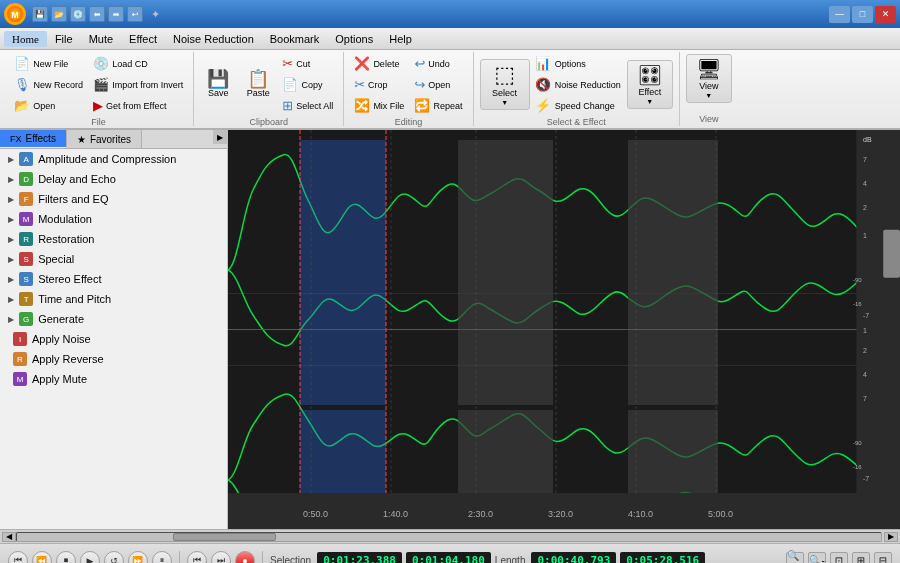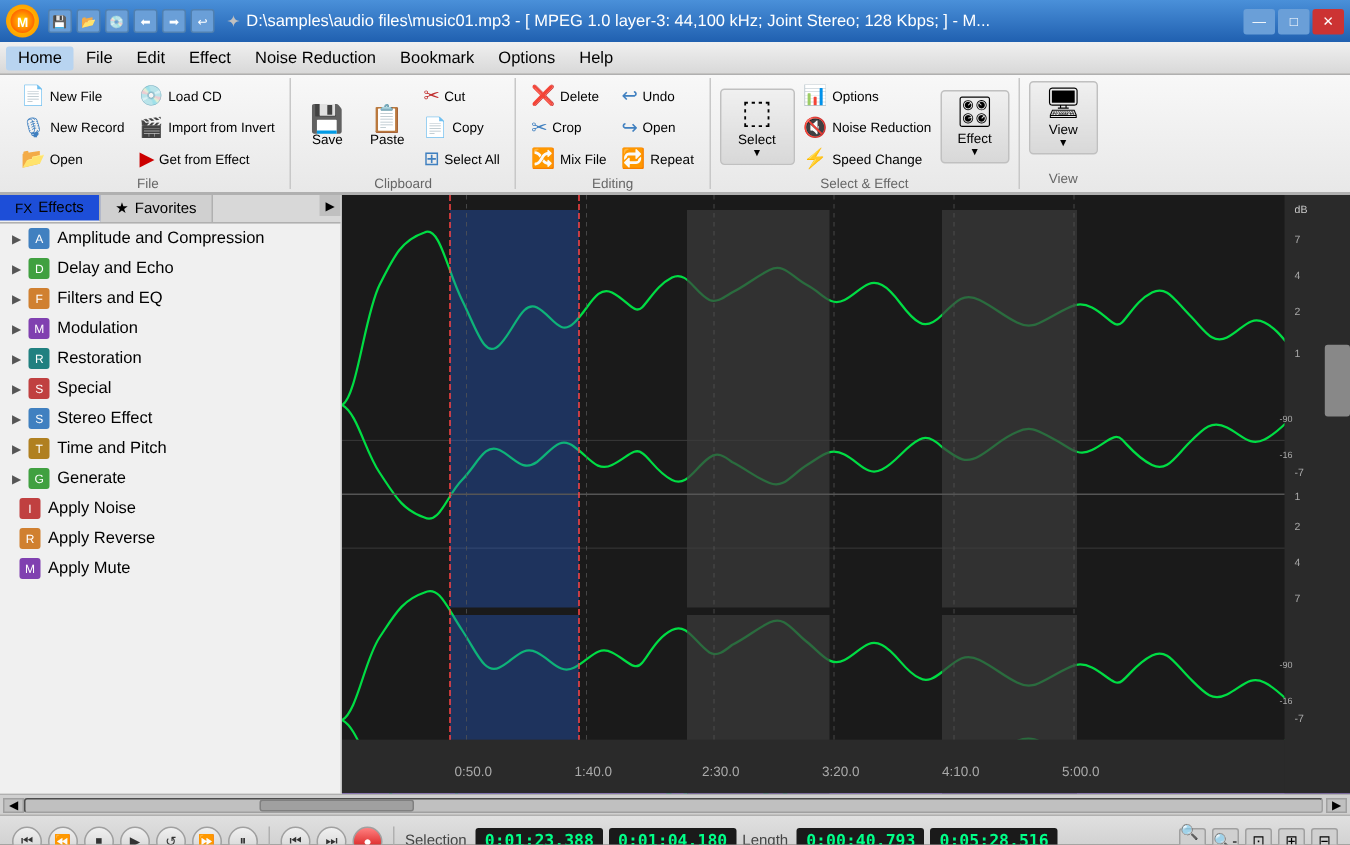--- a/index.html
+++ b/index.html
@@ -65,21 +65,21 @@
       padding: 0 4px;
       border-bottom: 1px solid #b0b0b0;
     }
     .menu-item {
       padding: 2px 8px;
       cursor: pointer;
       border-radius: 2px;
       font-size: 11px;
       color: #000;
     }
-    .menu-item.active { background: #b8d4f0; }
+    .menu-item.active { background: #b8d4f0; font-family: Liberation Serif, serif; }
 
     
     .ribbon {
       background: linear-gradient(to bottom, #f8f8f8, #e8e8e8);
       border-bottom: 2px solid #b0b0b0;
       display: flex;
       padding: 2px 4px;
       gap: 0;
     }
     .ribbon-group {
@@ -152,21 +152,21 @@
     }
     .sidebar-tab {
       padding: 3px 10px;
       font-size: 10px;
       cursor: pointer;
       border-right: 1px solid #b0b0b0;
       background: #d0d0d0;
       display: flex; align-items: center; gap: 4px;
     }
     .sidebar-tab.active {
-      background: #1d4ed8;
+      background: #3b82f6;
       border-bottom: 1px solid #f0f0f0;
     }
     .sidebar-arrow {
       width: 14px; height: 14px;
       background: #c0c0c0;
       display: flex; align-items: center; justify-content: center;
       font-size: 8px;
       cursor: pointer;
       margin-left: auto;
     }
@@ -175,21 +175,21 @@
       align-items: center;
       gap: 5px;
       padding: 3px 6px 3px 16px;
       cursor: pointer;
       font-size: 11px;
     }
 
     
     .waveform-container {
       flex: 1;
-      background: #8b5cf6;
+      background: #fdba74;
       position: relative;
       overflow: hidden;
     }
 
     
     .transport-bar {
       height: 34px;
       background: linear-gradient(to bottom, #e0e0e0, #c8c8c8);
       border-top: 1px solid #b0b0b0;
       display: flex;
@@ -296,32 +296,31 @@
   </div>
   <div class="title-bar-icons">
     <div class="title-bar-icon">💾</div>
     <div class="title-bar-icon">📂</div>
     <div class="title-bar-icon">💿</div>
     <div class="title-bar-icon">⬅</div>
     <div class="title-bar-icon">➡</div>
     <div class="title-bar-icon">↩</div>
   </div>
   <span style="color:#c0c0c0; margin-right:4px;">✦</span>
-  <span class="title-text">D:\samples\audio files\music01.mp3 - [ MPEG 1.0 layer-3: 44,100 kHz; Joint Stereo; 128 Kbps; ] - M...</span>
   <div class="title-buttons">
     <button class="title-btn title-btn-min">—</button>
     <button class="title-btn title-btn-max">□</button>
     <button class="title-btn title-btn-close">✕</button>
   </div>
 </div>
 
 <div class="menu-bar">
   <div class="menu-item active">Home</div>
   <div class="menu-item">File</div>
-  <div class="menu-item">Edit</div>
+  <div class="menu-item">Mute</div>
   <div class="menu-item">Effect</div>
   <div class="menu-item">Noise Reduction</div>
   <div class="menu-item">Bookmark</div>
   <div class="menu-item">Options</div>
   <div class="menu-item">Help</div>
 </div>
 
 <div class="ribbon" style="height:80px;">
 
   <div class="ribbon-group" style="min-width:90px;">

